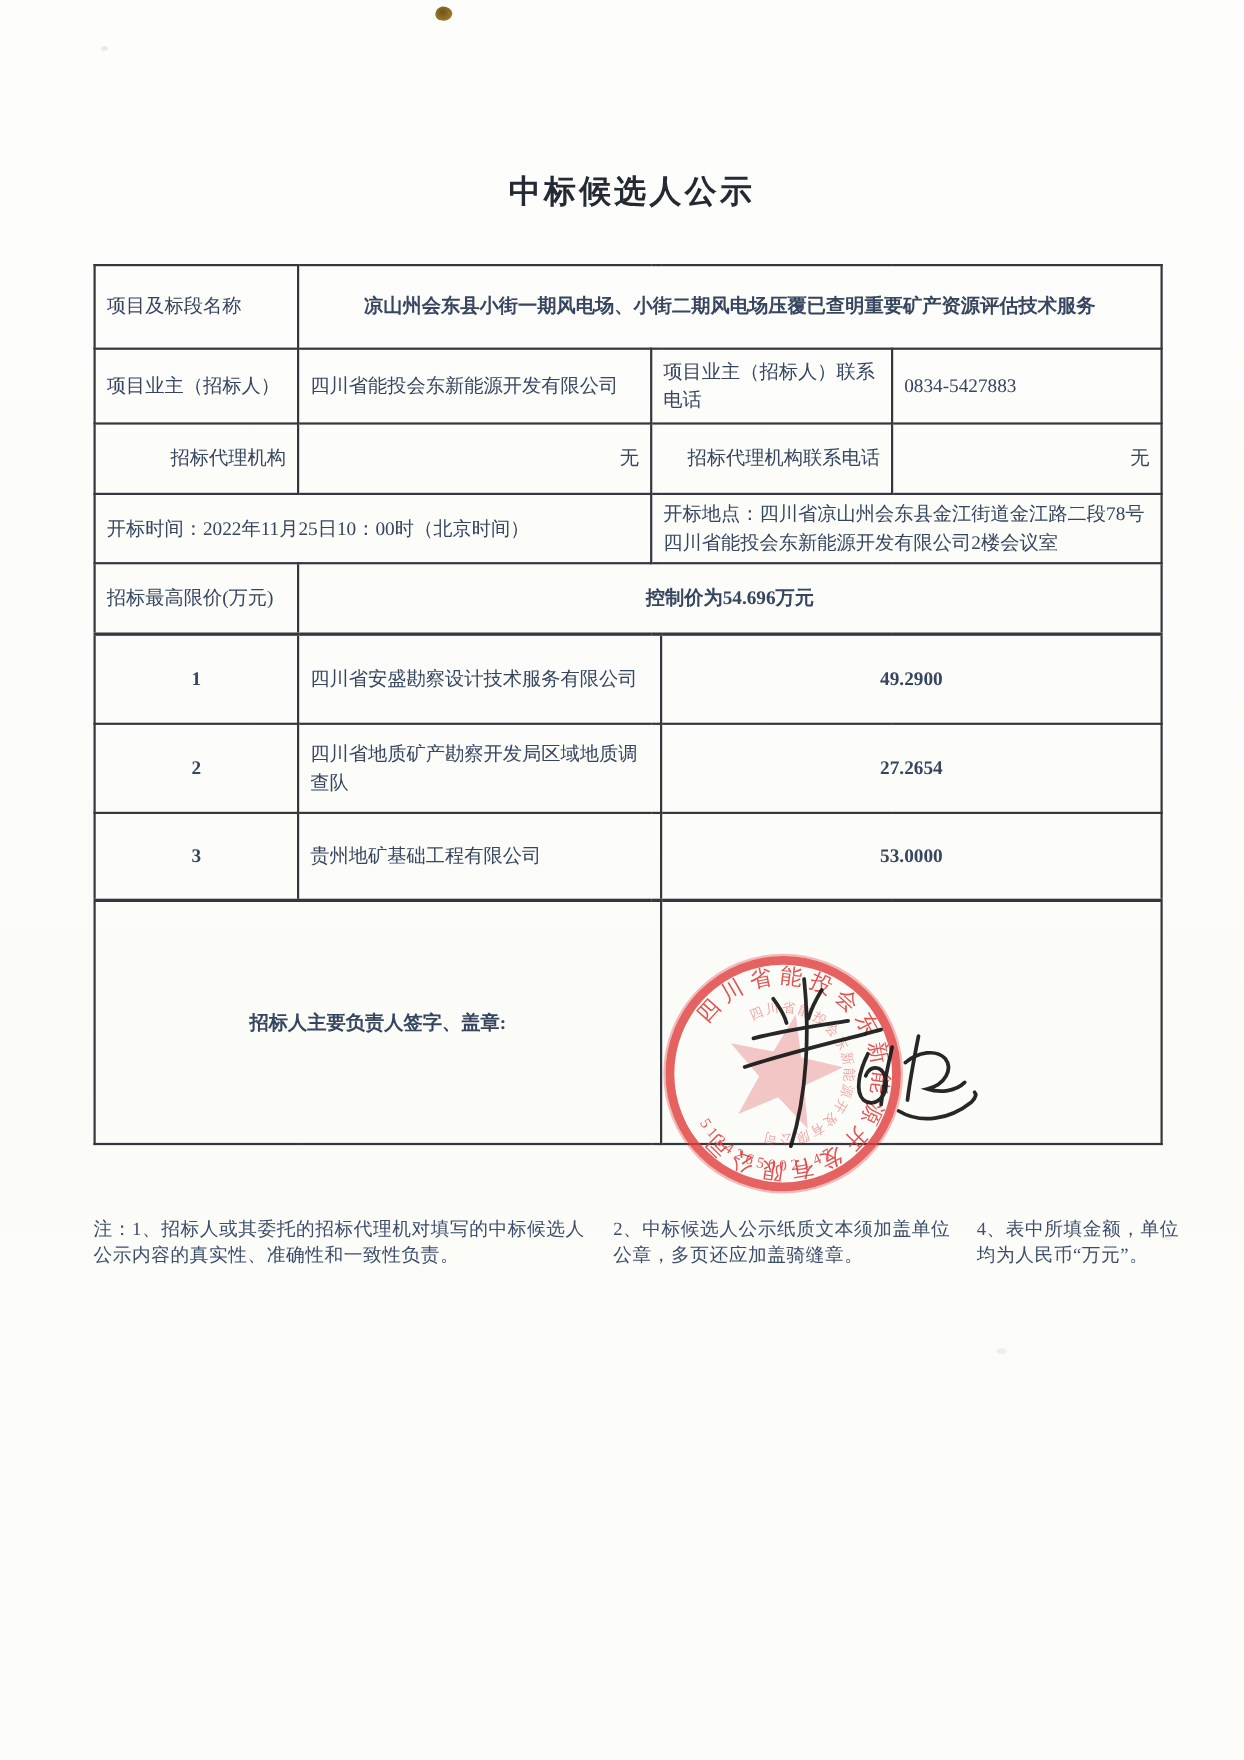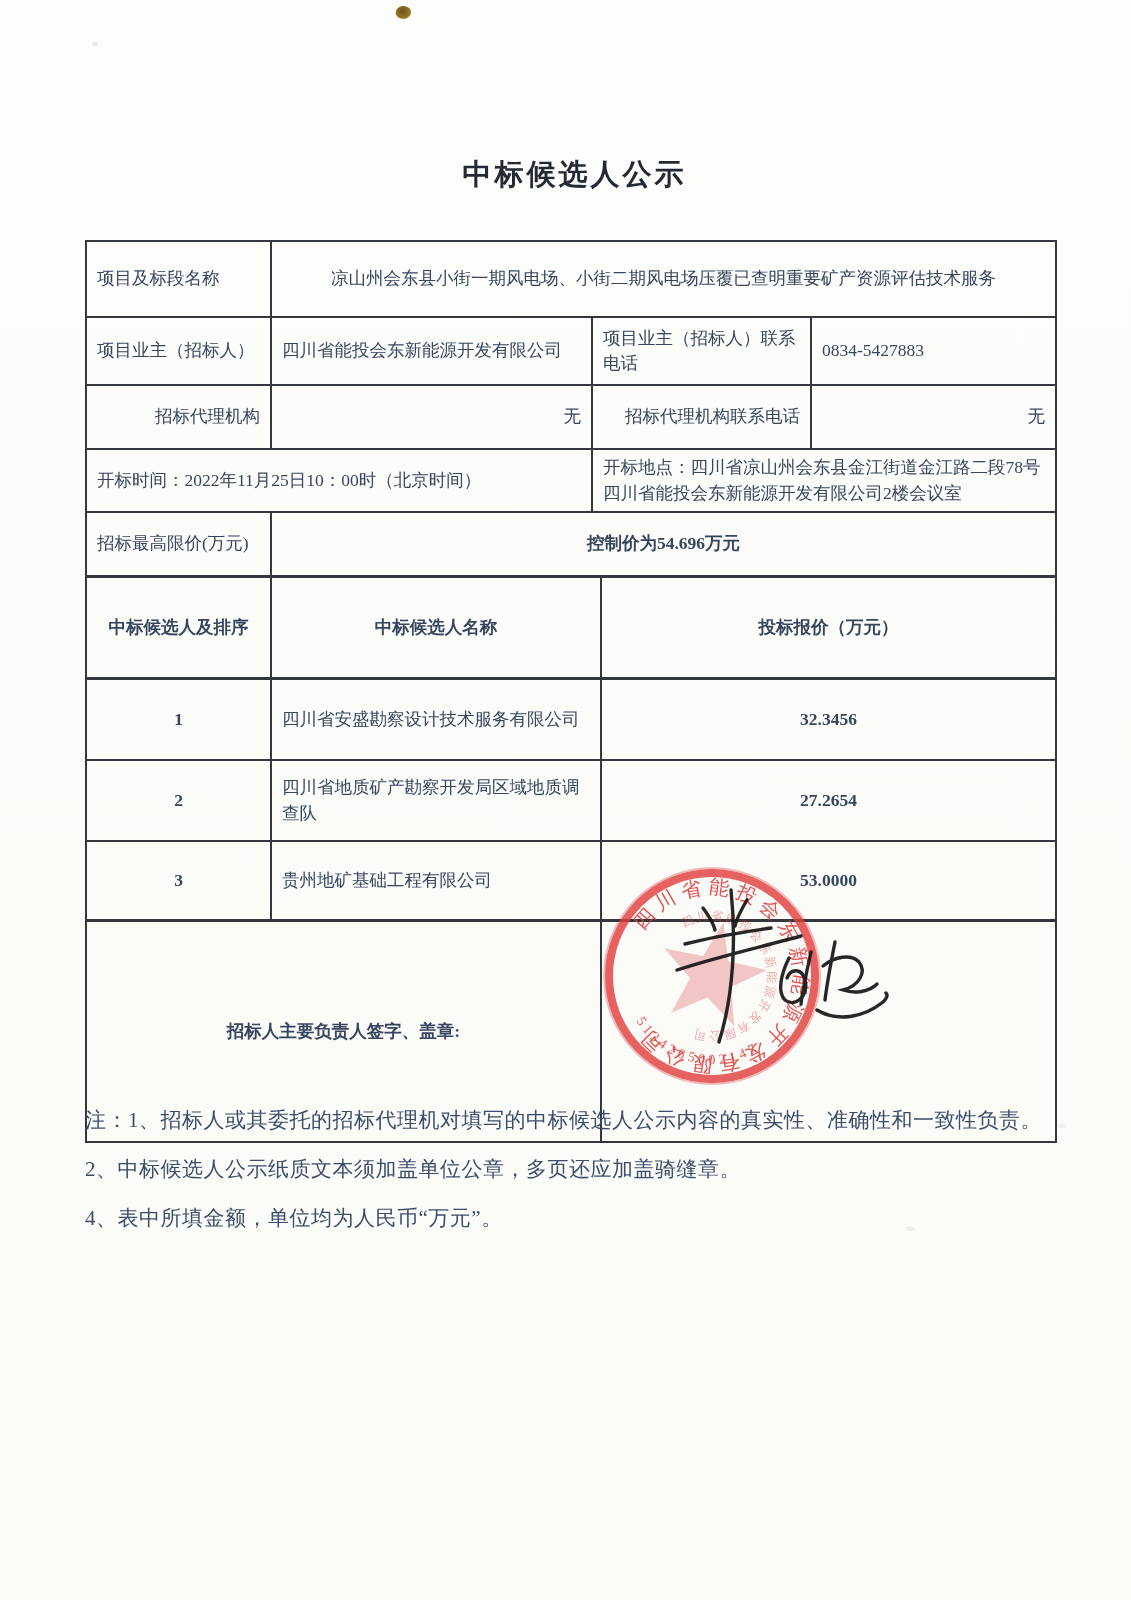--- a/index.html
+++ b/index.html
@@ -42,27 +42,27 @@
   tr.r2 td{height:58px;}
   tr.r3 td{height:54px;text-align:right;}
   tr.r4 td{height:53px;}
   tr.r5 td{height:54px;margin-left:28px;}
   tr.r6 td{height:91px;border-top-width:3px;}
   tr.r7 td{height:71px;border-top-width:3px;}
   tr.r8 td{height:71px;}
   tr.r9 td{height:69px;}
   tr.r10 td{height:211px;border-top-width:3px;}
   .center{text-align:center;font-weight:bold;}
-  .bold{font-weight:normal;color:#2c3442;}
+  .bold{font-weight:bold;color:#2c3442;}
   .seal-cell{position:relative;padding:0;}
 
   .notes{
     position:absolute;left:85px;top:1106px;width:1000px;
-    display:flex;flex-direction:column;gap:21px;
-    font-size:21px;color:#3c4d6a;
+    display:flex;gap:21px;
+    font-size:17px;color:#3c4d6a;
   }
   .notes .note-line{letter-spacing:.5px;}
 
   .seal-wrap{position:absolute;left:585px;top:846px;width:320px;height:256px;pointer-events:none;}
 </style>
 </head>
 <body>
 
 <div class="page">
 
@@ -99,29 +99,24 @@
       <td>无</td>
     </tr>
     <tr class="r4">
       <td colspan="2">开标时间：2022年11月25日10：00时（北京时间）</td>
       <td colspan="3">开标地点：四川省凉山州会东县金江街道金江路二段78号四川省能投会东新能源开发有限公司2楼会议室</td>
     </tr>
     <tr class="r5">
       <td>招标最高限价(万元)</td>
       <td colspan="4" class="center">控制价为54.696万元</td>
     </tr>
-    <tr class="r6">
-      <td class="center">中标候选人及排序</td>
-      <td colspan="2" class="center">中标候选人名称</td>
-      <td colspan="2" class="center">投标报价（万元）</td>
-    </tr>
     <tr class="r7">
       <td class="center">1</td>
       <td colspan="2">四川省安盛勘察设计技术服务有限公司</td>
-      <td colspan="2" class="center">32.3456</td>
+      <td colspan="2" class="center">49.2900</td>
     </tr>
     <tr class="r8">
       <td class="center">2</td>
       <td colspan="2">四川省地质矿产勘察开发局区域地质调查队</td>
       <td colspan="2" class="center">27.2654</td>
     </tr>
     <tr class="r9">
       <td class="center">3</td>
       <td colspan="2">贵州地矿基础工程有限公司</td>
       <td colspan="2" class="center">53.0000</td>

